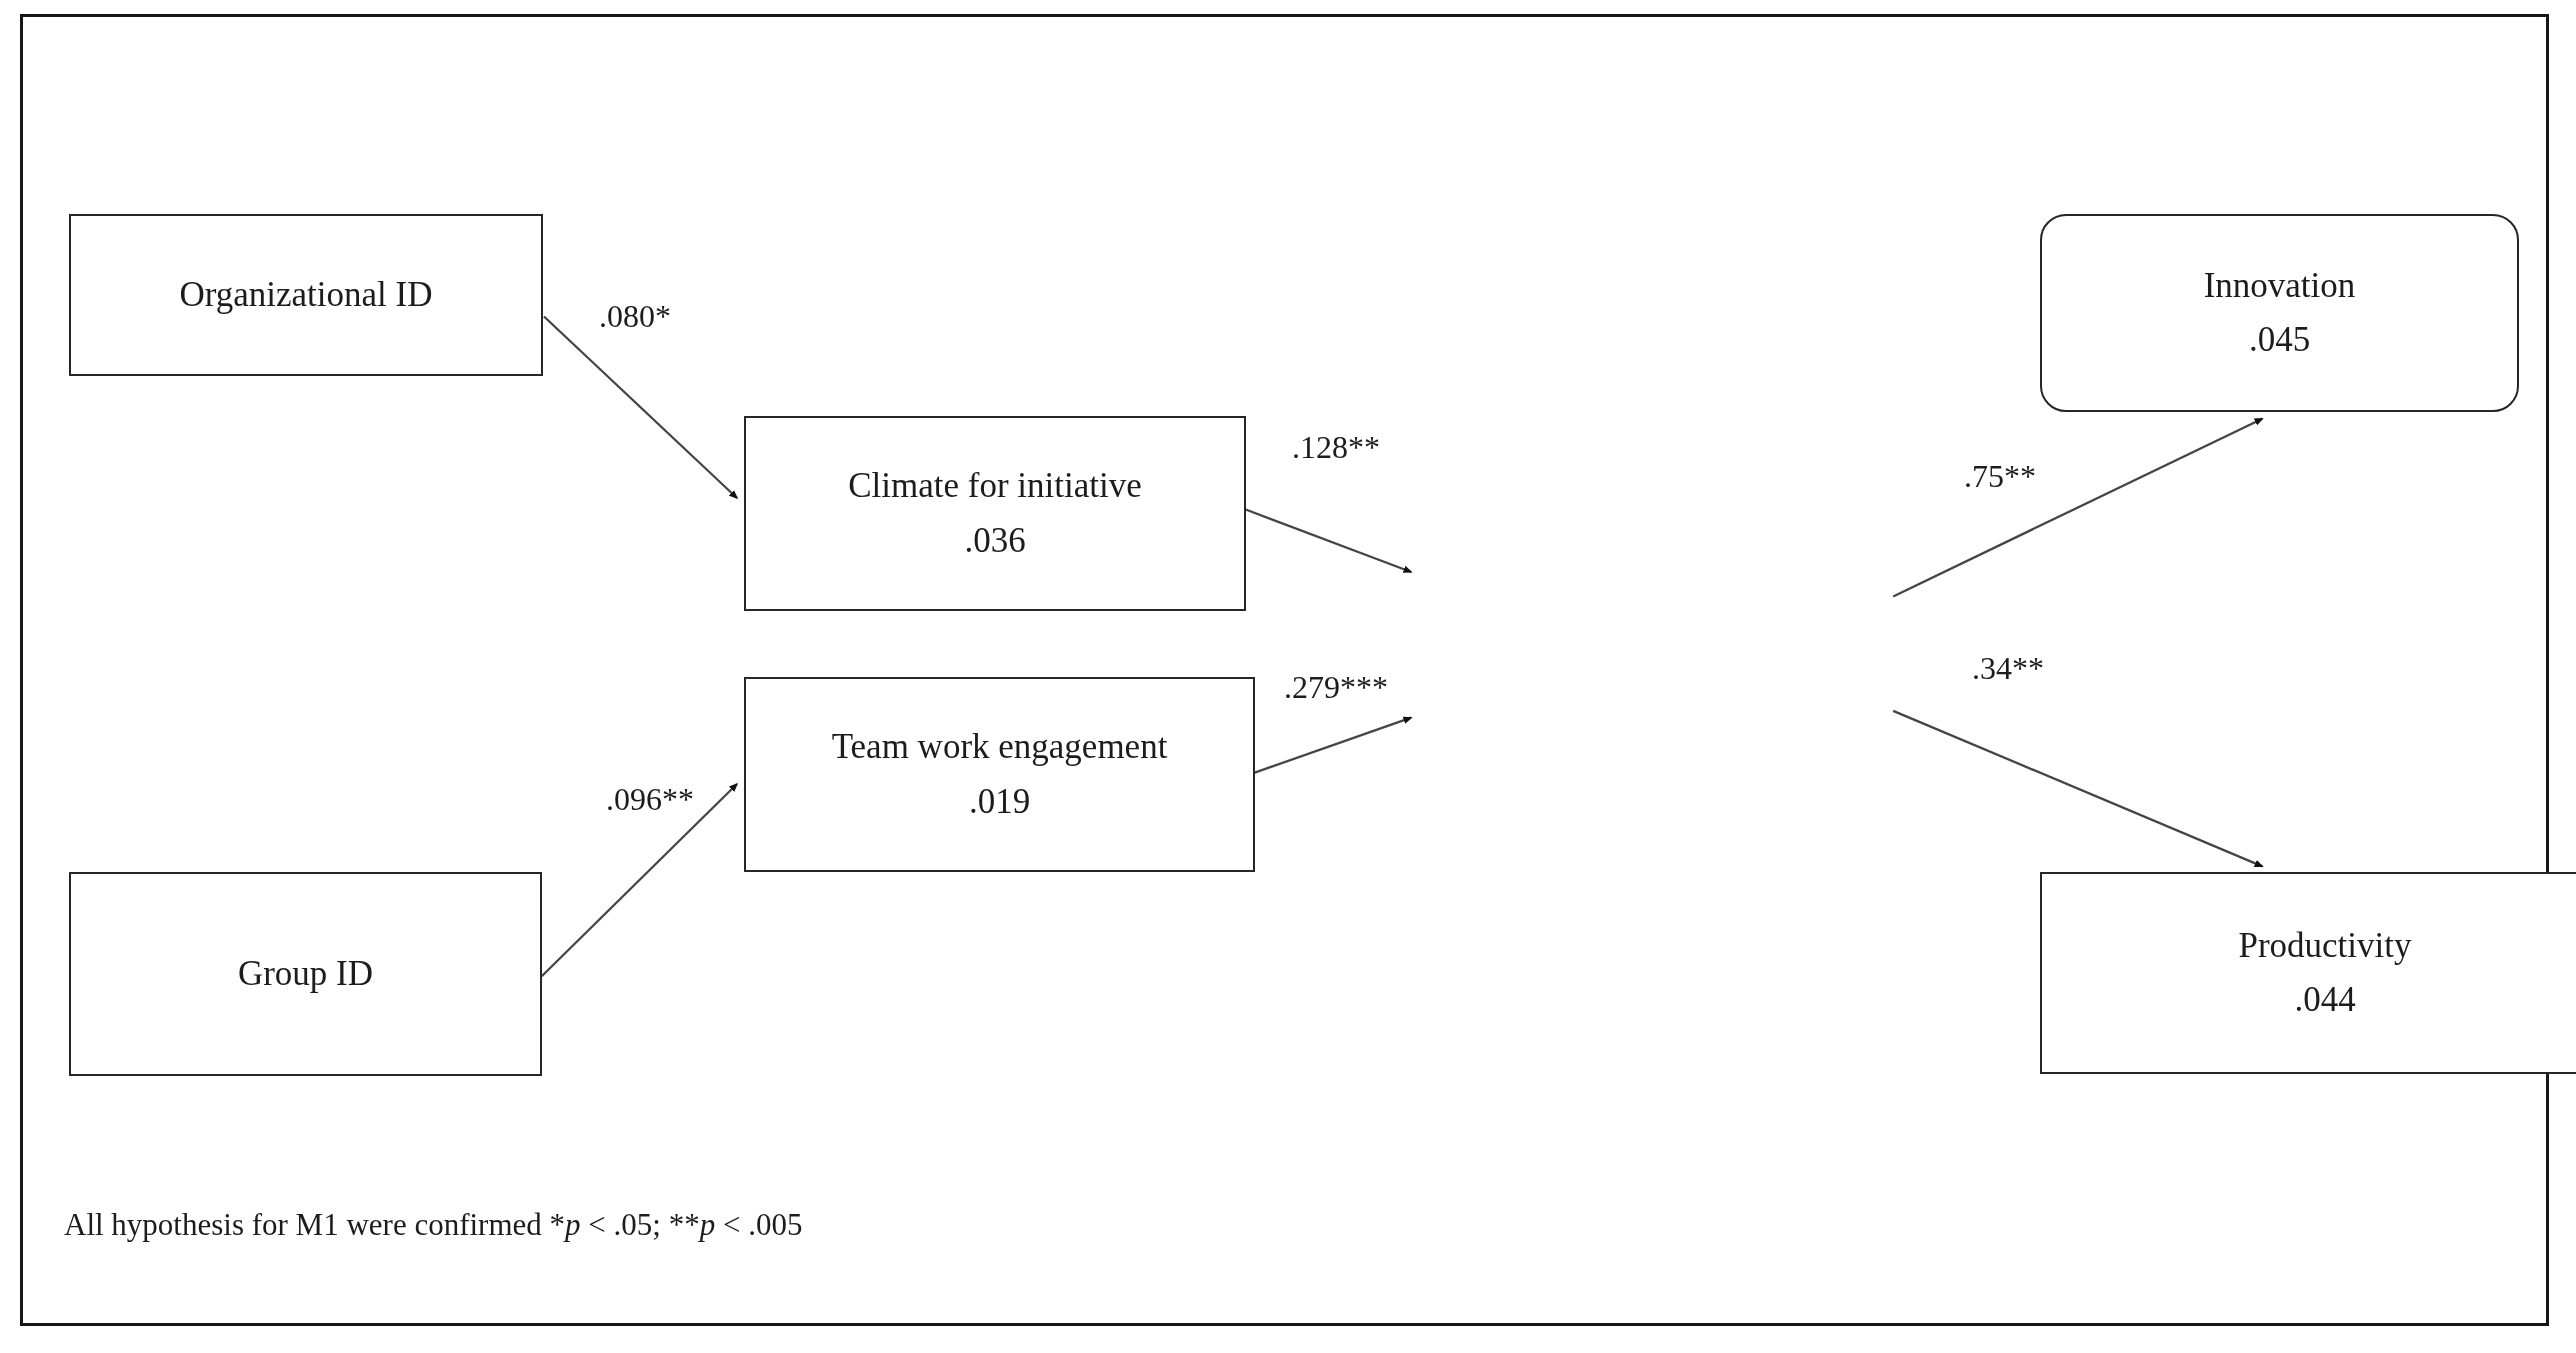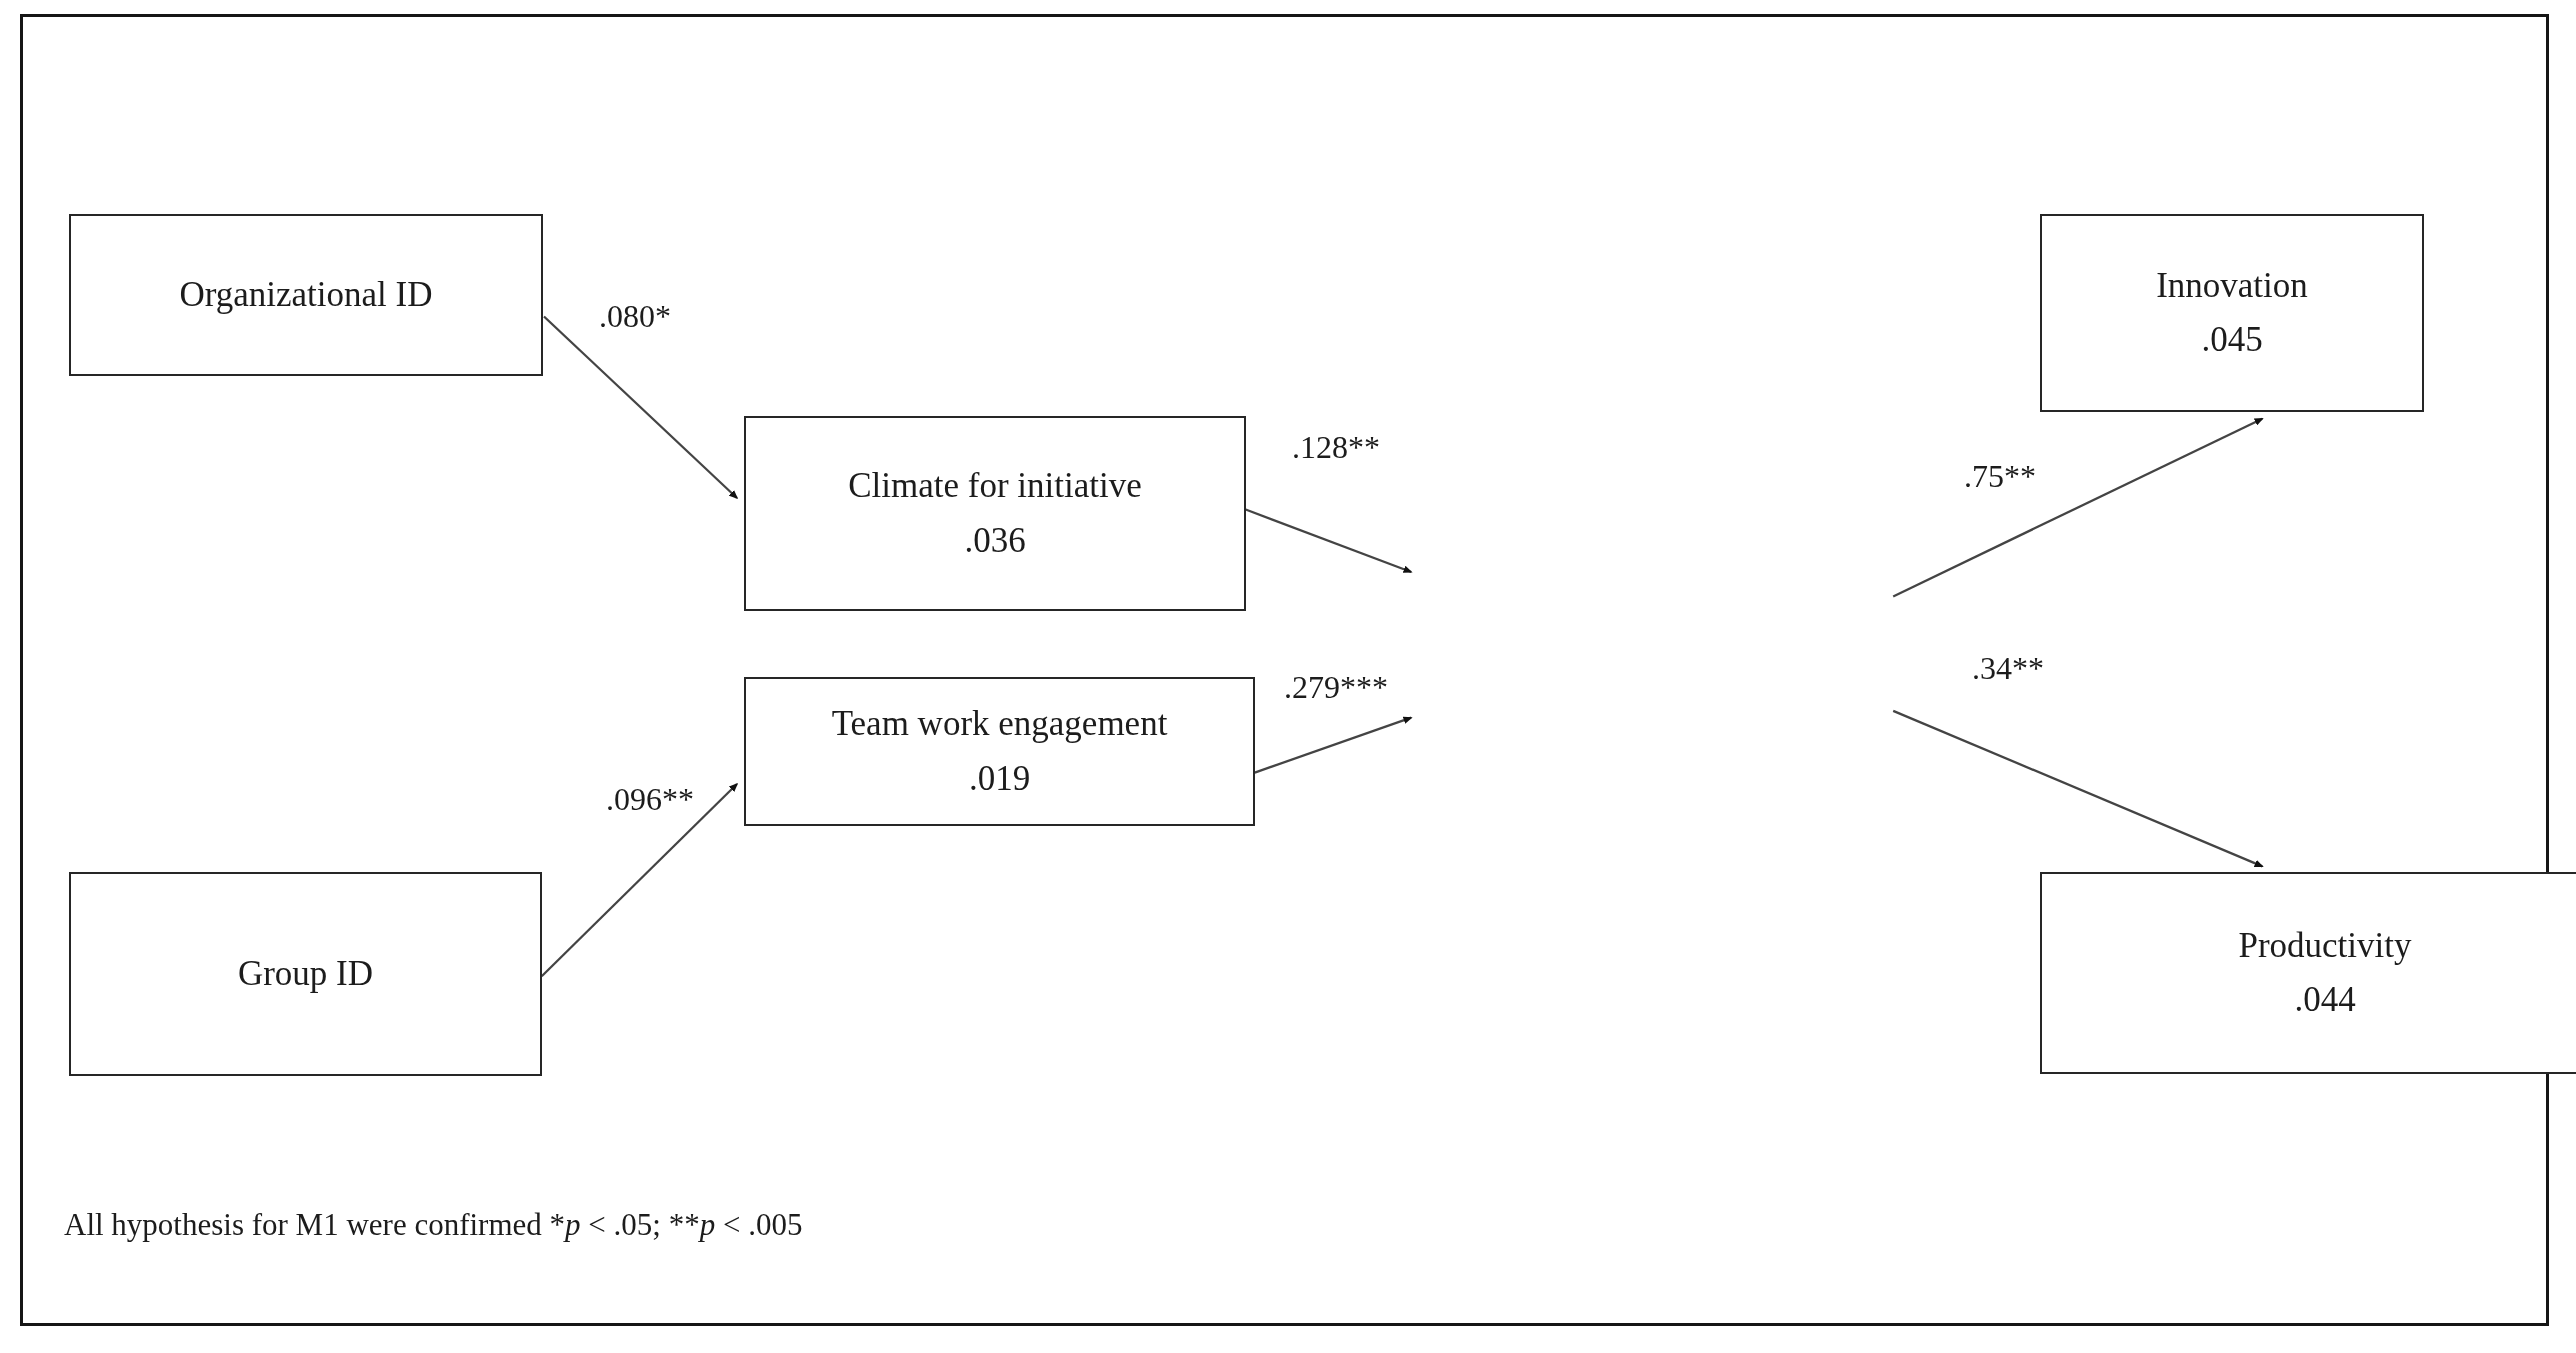--- a/index.html
+++ b/index.html
@@ -34,24 +34,24 @@
     flex-direction: column;
     justify-content: center;
     align-items: center;
     text-align: center;
     font-size: 35px;
     line-height: 1.55;
   }
   
   .node-organizational-id { left: 69px;   top: 214px;  width: 474px; height: 162px; }
   .node-climate           { left: 744px;  top: 416px;  width: 502px; height: 195px; }
-  .node-twe               { left: 744px;  top: 677px;  width: 511px; height: 149px; }
+  .node-twe               { left: 744px;  top: 677px;  width: 511px; height: 195px; }
   .node-group-id          { left: 69px;   top: 872px; width: 473px; height: 204px; }
   .node-team-initiative   { left: 1417px; top: 558px;  width: 478px; height: 204px; }
-  .node-innovation        { left: 2040px; top: 214px;  width: 384px; height: 198px; }
+  .node-innovation        { left: 2040px; top: 214px;  width: 479px; height: 198px; border-radius: 26px; }
   .node-productivity      { left: 2040px; top: 872px; width: 570px; height: 202px; }
 
   .arrow-layer {
     position: absolute;
     left: 0;
     top: 0;
     width: 2576px;
     height: 1353px;
     pointer-events: none;
   }

